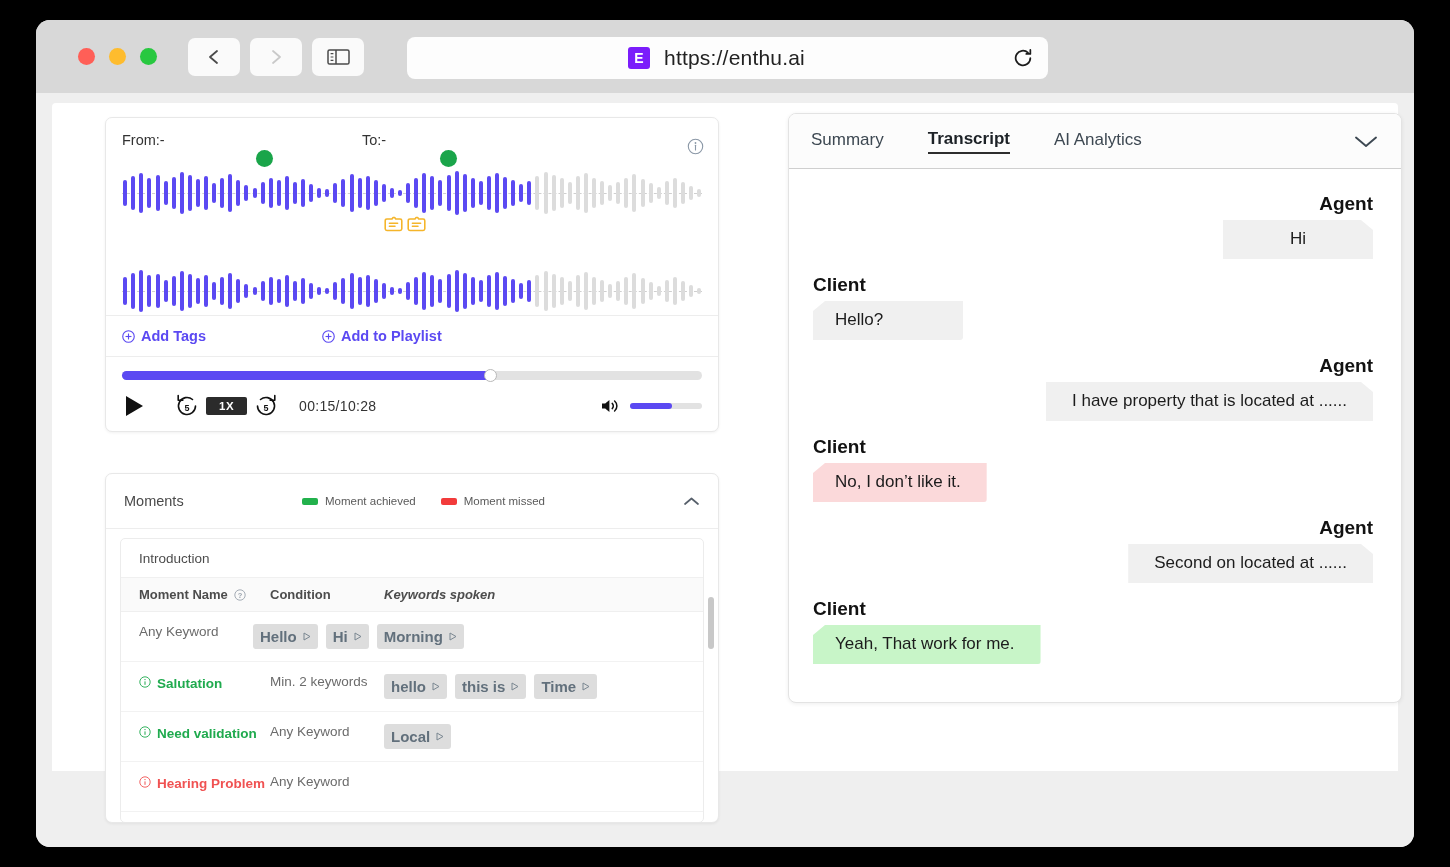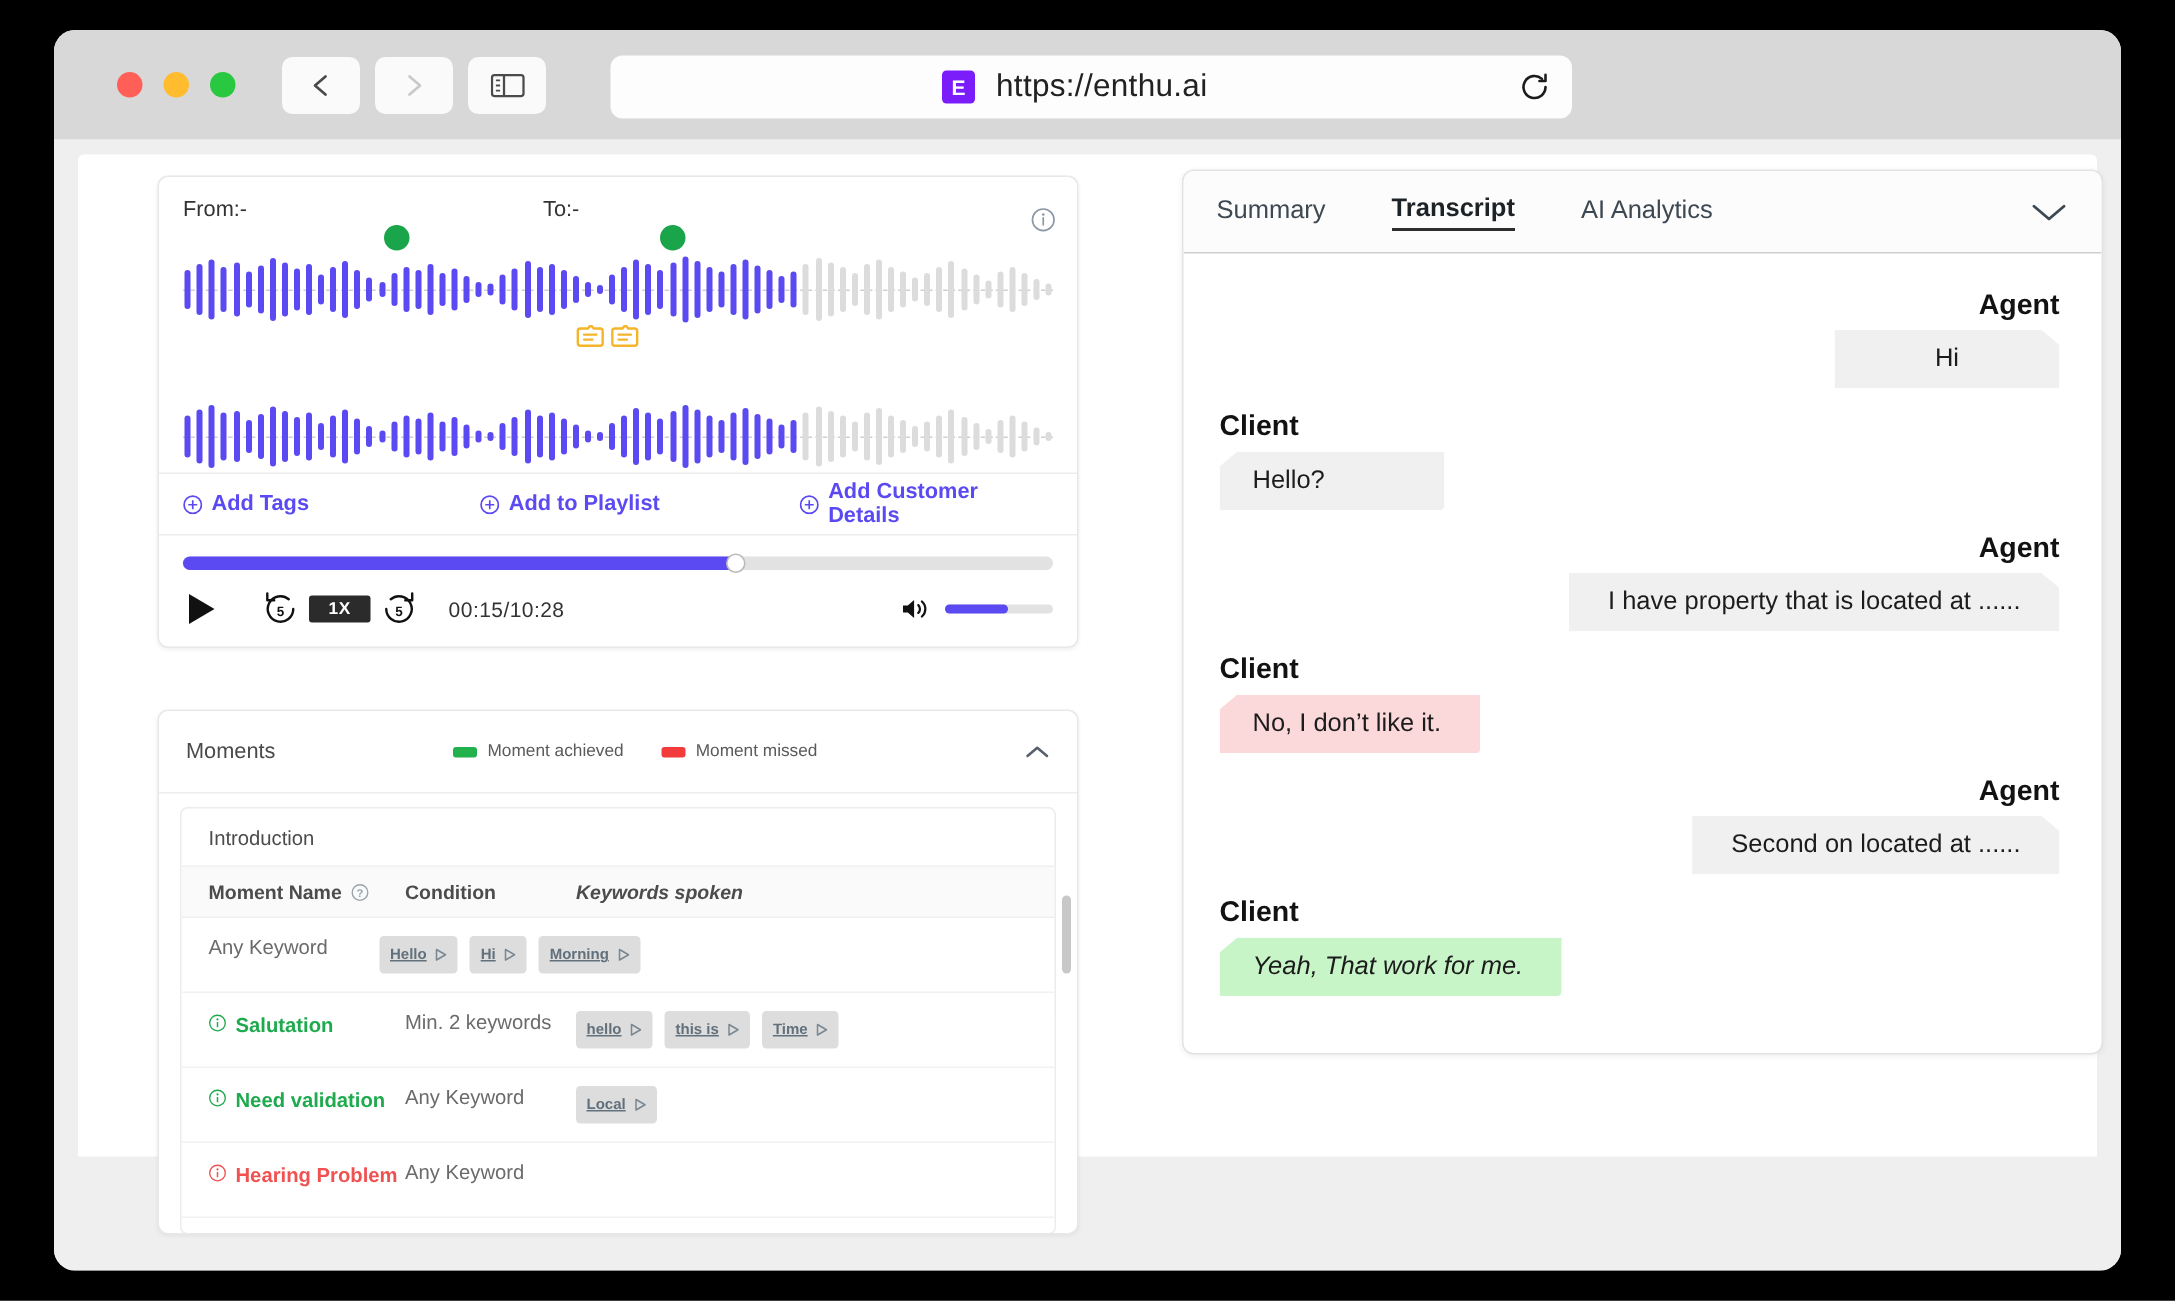--- a/index.html
+++ b/index.html
@@ -200,25 +200,24 @@
   .col-cond { width: 114px; }
   .col-kw { flex: 1; font-style: italic; }
   .trow { display: flex; padding: 12px 18px; border-bottom: 1px solid #f2f2f2; min-height: 50px; }
   .moment-name { width: 131px; font-size: 13.5px; font-weight: 600; display: flex; gap: 6px; line-height: 1.45; }
   .moment-name.missed { color: #f05252; }
   .moment-name.achieved { color: #1faa4e; }
   .cond { width: 114px; font-size: 13.5px; color: #6b6b6b; }
   .kws { flex: 1; display: flex; gap: 8px; flex-wrap: wrap; }
   .chip {
     background: #dddddd; color: #62707c;
-    font-size: 10px; font-weight: 600;
+    font-size: 15px; font-weight: 600;
     border-radius: 3px; padding: 4px 7px;
     display: flex; align-items: center; gap: 6px;
     cursor: pointer;
-    text-decoration: underline;
   }
   .chip-tri { display: block; }
   .moments-scroll {
     position: absolute; right: 4px; top: 68px;
     width: 6px; height: 226px; background: transparent;
   }
   .moments-thumb { position: absolute; top: 0; left: 0; width: 6px; height: 52px; background: #c8c8c8; border-radius: 3px; }
 
   
   .right-col { position: absolute; left: 736px; top: 10px; width: 614px; }
@@ -261,21 +260,21 @@
   .bubble.client {
     clip-path: polygon(0 10px, 12px 0, 100% 0, 100% 100%, 0 100%);
     padding-left: 22px; text-align: left;
     border-bottom-right-radius: 3px;
   }
   .bubble.agent {
     clip-path: polygon(0 0, calc(100% - 12px) 0, 100% 10px, 100% 100%, 0 100%);
     text-align: center;
   }
   .bubble.neg { background: #fbd9da; }
-  .bubble.pos { background: #c8f5c8; font-style: italic; }
+  .bubble.pos { background: #c8f5c8; }
 </style>
 </head>
 <body>
 
 <div class="browser">
 
   <div class="titlebar">
     <div class="lights">
       <div class="light red"></div>
       <div class="light amber"></div>
@@ -513,28 +512,20 @@
               <span>Add Tags</span>
             </div>
             <div class="action a2">
               <svg class="plus-circle" viewBox="0 0 14 14">
                 <circle cx="7" cy="7" r="6.2" fill="none" stroke="#5b49f2" stroke-width="1.2"></circle>
                 <line x1="7" y1="3.8" x2="7" y2="10.2" stroke="#5b49f2" stroke-width="1.2"></line>
                 <line x1="3.8" y1="7" x2="10.2" y2="7" stroke="#5b49f2" stroke-width="1.2"></line>
               </svg>
               <span>Add to Playlist</span>
             </div>
-            <div class="action">
-              <svg class="plus-circle" viewBox="0 0 14 14">
-                <circle cx="7" cy="7" r="6.2" fill="none" stroke="#5b49f2" stroke-width="1.2"></circle>
-                <line x1="7" y1="3.8" x2="7" y2="10.2" stroke="#5b49f2" stroke-width="1.2"></line>
-                <line x1="3.8" y1="7" x2="10.2" y2="7" stroke="#5b49f2" stroke-width="1.2"></line>
-              </svg>
-              <span>Add Customer Details</span>
-            </div>
           </div>
 
           <div class="controls">
             <div class="seek">
               <div class="seek-fill"></div>
               <div class="seek-knob"></div>
             </div>
             <div class="ctrl-row">
               <div class="play-btn"></div>
 

